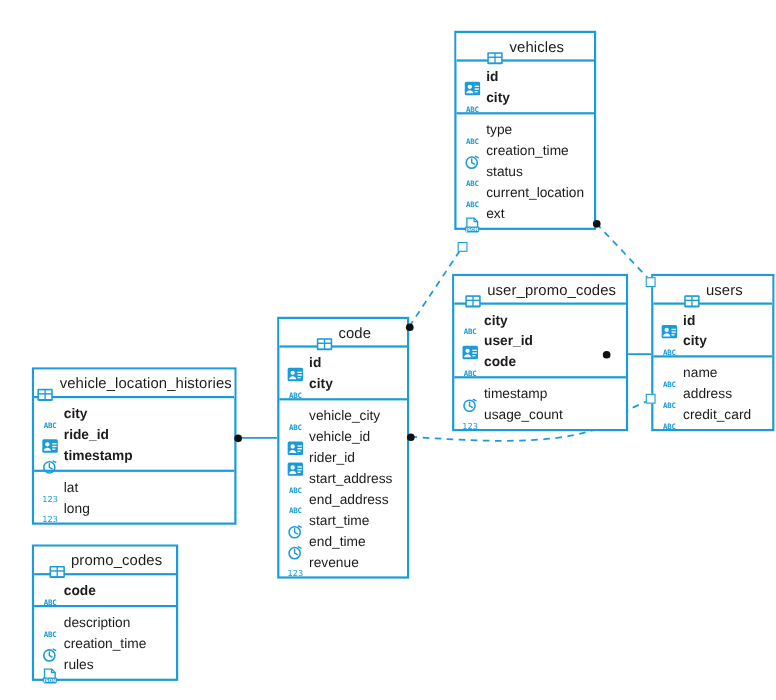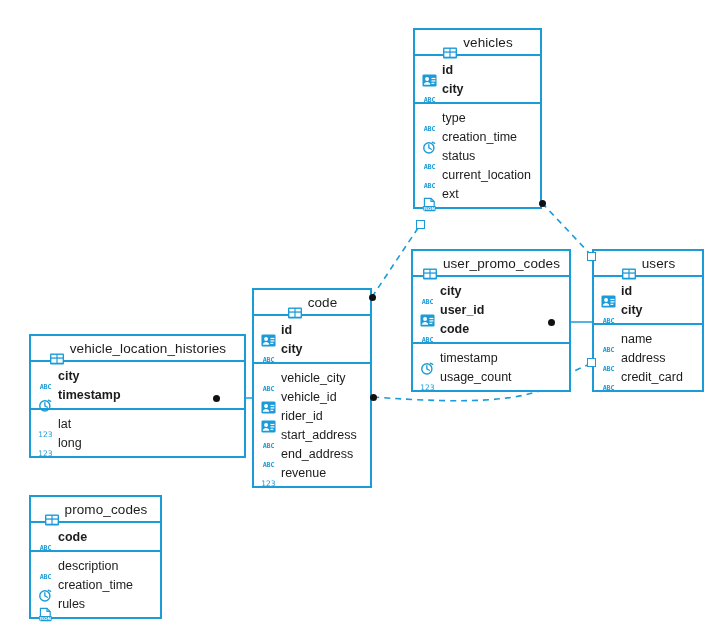--- a/index.html
+++ b/index.html
@@ -411,48 +411,81 @@
             <span class="ic">
               <svg width="15" height="15" viewBox="0 0 16 16">
                 <text x="8" y="10.4" text-anchor="middle" font-family="DejaVu Sans Mono, monospace" font-size="7.2" font-weight="bold" fill="#1b9bd8" letter-spacing="-0.2">ABC</text>
               </svg>
             </span>
             <span class="col-name">end_address</span>
           </div>
           <div class="col-row">
             <span class="ic">
               <svg width="15" height="15" viewBox="0 0 16 16">
+                <circle cx="7.3" cy="8.4" r="5.4" fill="none" stroke="#1b9bd8" stroke-width="1.5"></circle>
+                <path d="M7.3 4.9 L7.3 8.4 L10.0 9.9" fill="none" stroke="#1b9bd8" stroke-width="1.4" stroke-linecap="round"></path>
+                <path d="M11.0 2.3 l2.6 1.2" stroke="#1b9bd8" stroke-width="1.4" stroke-linecap="round"></path>
+              </svg>
+            </span>
+            <span class="col-name">start_time</span>
+          </div>
+          <div class="col-row">
+            <span class="ic">
+              <svg width="15" height="15" viewBox="0 0 16 16">
+                <circle cx="7.3" cy="8.4" r="5.4" fill="none" stroke="#1b9bd8" stroke-width="1.5"></circle>
+                <path d="M7.3 4.9 L7.3 8.4 L10.0 9.9" fill="none" stroke="#1b9bd8" stroke-width="1.4" stroke-linecap="round"></path>
+                <path d="M11.0 2.3 l2.6 1.2" stroke="#1b9bd8" stroke-width="1.4" stroke-linecap="round"></path>
+              </svg>
+            </span>
+            <span class="col-name">end_time</span>
+          </div>
+          <div class="col-row">
+            <span class="ic">
+              <svg width="15" height="15" viewBox="0 0 16 16">
                 <text x="8" y="10.6" text-anchor="middle" font-family="DejaVu Sans, sans-serif" font-size="8" fill="#1b9bd8">123</text>
               </svg>
             </span>
             <span class="col-name">revenue</span>
           </div>
         </div>
       </div>
-      <div class="table-node" style="left: 29px; top: 334px; width: 217px;">
+      <div class="table-node" style="left: 29px; top: 334px; width: 186px;">
         <div class="tbl-header">
           <span class="ic ic-table">
             <svg width="16" height="16" viewBox="0 0 16 16">
               <rect x="1" y="2.5" width="14" height="11" rx="1" fill="#1b9bd8"></rect>
               <rect x="2.4" y="3.9" width="5.0" height="2.5" fill="#ffffff"></rect>
               <rect x="8.6" y="3.9" width="5.0" height="2.5" fill="#ffffff"></rect>
               <rect x="2.4" y="7.7" width="5.0" height="4.0" fill="#ffffff"></rect>
               <rect x="8.6" y="7.7" width="5.0" height="4.0" fill="#ffffff"></rect>
             </svg>
           </span>
           <span class="tbl-title">vehicle_location_histories</span>
         </div>
         <div class="section pk-section">
           <div class="col-row pk">
             <span class="ic">
               <svg width="15" height="15" viewBox="0 0 16 16">
                 <text x="8" y="10.4" text-anchor="middle" font-family="DejaVu Sans Mono, monospace" font-size="7.2" font-weight="bold" fill="#1b9bd8" letter-spacing="-0.2">ABC</text>
               </svg>
             </span>
             <span class="col-name">city</span>
+          </div>
+          <div class="col-row pk">
+            <span class="ic">
+              <svg width="15" height="15" viewBox="0 0 16 16">
+                <rect x="0.5" y="1.5" width="15" height="13" rx="1.5" fill="#1b9bd8"></rect>
+                <circle cx="5.4" cy="6.3" r="2.1" fill="#ffffff"></circle>
+                <path d="M1.9 12.6c0.35-2.0 1.85-3.0 3.5-3.0s3.15 1.0 3.5 3.0z" fill="#ffffff"></path>
+                <rect x="10.1" y="5.2" width="4.2" height="1.3" fill="#ffffff"></rect>
+                <rect x="10.1" y="7.8" width="4.2" height="1.3" fill="#ffffff"></rect>
+                <rect x="10.1" y="10.4" width="3.0" height="1.3" fill="#ffffff"></rect>
+              </svg>
+            </span>
+            <span class="col-name">ride_id</span>
           </div>
           <div class="col-row pk">
             <span class="ic">
               <svg width="15" height="15" viewBox="0 0 16 16">
                 <circle cx="7.3" cy="8.4" r="5.4" fill="none" stroke="#1b9bd8" stroke-width="1.5"></circle>
                 <path d="M7.3 4.9 L7.3 8.4 L10.0 9.9" fill="none" stroke="#1b9bd8" stroke-width="1.4" stroke-linecap="round"></path>
                 <path d="M11.0 2.3 l2.6 1.2" stroke="#1b9bd8" stroke-width="1.4" stroke-linecap="round"></path>
               </svg>
             </span>
             <span class="col-name">timestamp</span>

